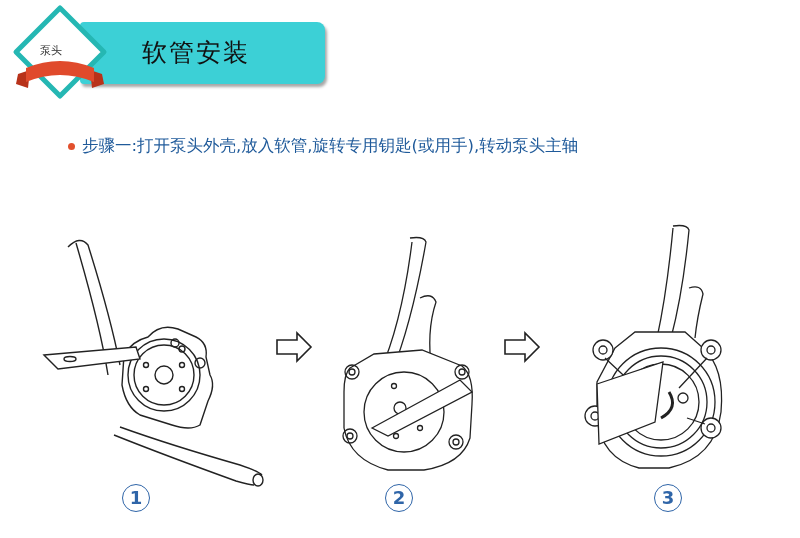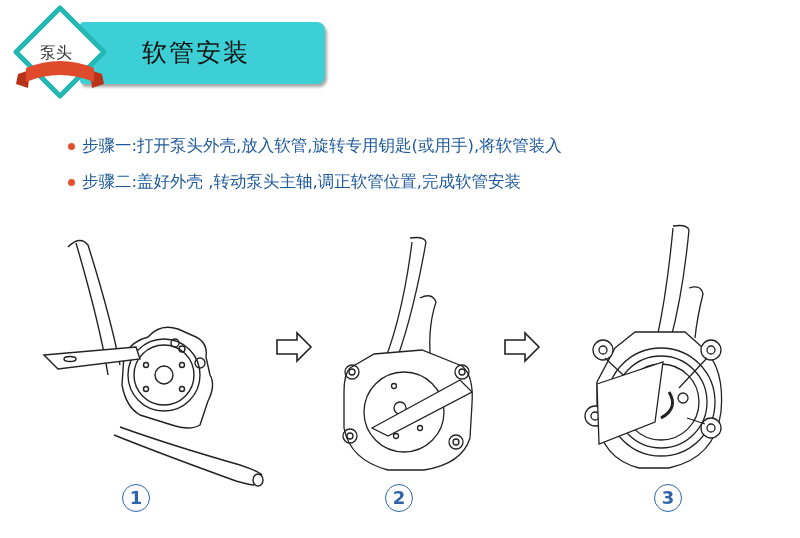--- a/index.html
+++ b/index.html
@@ -12,21 +12,21 @@
     background: #3cd0d6; border-radius: 4px 8px 8px 4px;
     box-shadow: 2px 3px 3px rgba(0,0,0,0.35);
   }
   .banner-title {
     position: absolute; left: 142px; top: 36px;
     font-size: 25px; color: #111; letter-spacing: 2px;
     font-family: Liberation Mono, monospace;
   }
   .badge { position: absolute; left: 10px; top: 4px; width: 100px; height: 96px; }
   .badge-label {
-    position: absolute; left: 40px; top: 43px; font-size: 16px; color: #333;
+    position: absolute; left: 40px; top: 43px; font-size: 11px; color: #333;
   }
 
   
   .steps { position: absolute; left: 68px; top: 128px; width: 680px; }
   .step { position: relative; font-size: 16.5px; color: #1f5a9a; line-height: 36px; padding-left: 14px; }
   .step .dot {
     position: absolute; left: 0; top: 15px; width: 7px; height: 7px;
     border-radius: 50%; background: #e2502d;
   }
   .step .cont { display: block; }
@@ -50,25 +50,21 @@
   <polygon points="50,4 94,48 50,92 6,48" fill="#ffffff" stroke="#25b7b3" stroke-width="5" stroke-linejoin="round"></polygon>
   <path d="M8,70 L20,66 L18,84 L6,80 Z" fill="#b8321a"></path>
   <path d="M92,70 L80,66 L82,84 L94,80 Z" fill="#b8321a"></path>
   <path d="M16,64 Q50,50 84,64 L84,78 Q50,64 16,78 Z" fill="#e04a2c"></path>
 </svg>
 <div class="badge-label">泵头</div>
 
 <div class="steps">
   <div class="step">
     <span class="dot"></span>
-    <span>步骤一:</span><span>打开泵头外壳,放入软管,旋转专用钥匙(或用手),将软管装入</span>
-  </div>
-  <div class="step">
-    <span class="dot"></span>
-    <span>步骤二:</span><span>盖好外壳 ,转动泵头主轴,调正软管位置,完成软管安装</span>
+    <span>步骤一:</span><span>打开泵头外壳,放入软管,旋转专用钥匙(或用手),转动泵头主轴</span>
   </div>
 </div>
 
 <svg class="fig" style="left:40px;top:235px;width:240px;height:260px" viewBox="0 0 240 260" fill="none" stroke="#222" stroke-width="1.4">
   <path d="M28,12 Q40,0 48,10 Q70,80 80,130"></path>
   <path d="M36,8 Q60,90 68,140"></path>
   <path d="M108,102 Q120,88 138,94 L156,102 Q168,108 166,122 L170,140 Q176,150 168,166 L160,190 Q150,196 132,190 L100,180 Q86,172 82,150 L84,120 Q92,106 108,102 Z" fill="#fff"></path>
   <circle cx="124" cy="140" r="30" fill="#fff"></circle>
   <circle cx="124" cy="140" r="36"></circle>
   <circle cx="124" cy="140" r="9"></circle>

